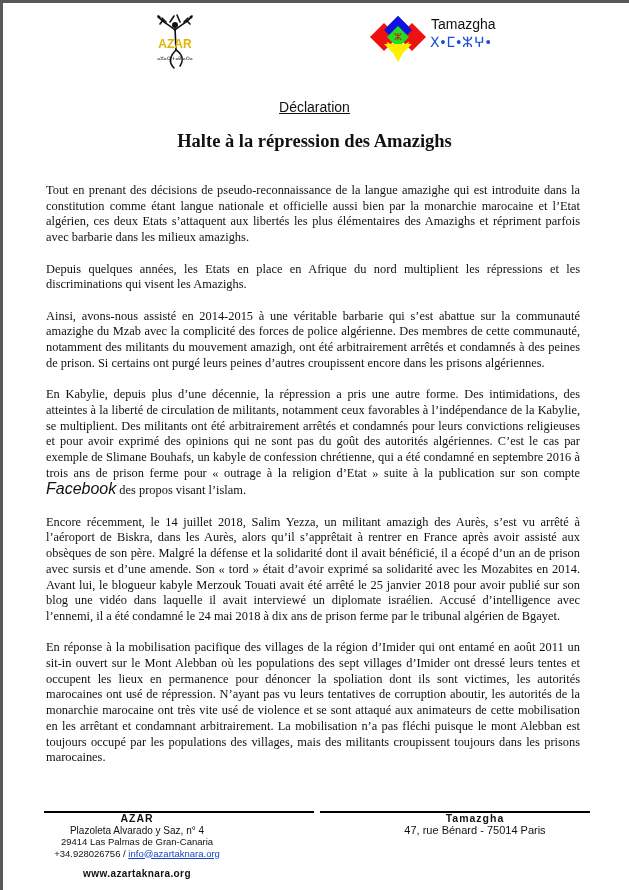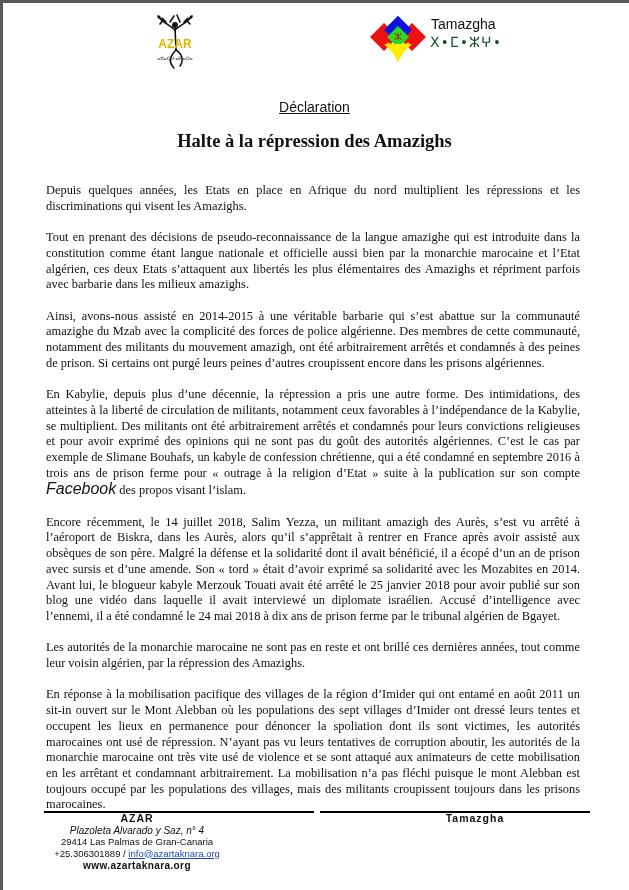--- a/index.html
+++ b/index.html
@@ -22,21 +22,21 @@
     }
     .logo-tamazgha {
       position: absolute; left: 366px; top: 16px; width: 140px; height: 46px;
     }
     .tam-name {
       position: absolute; left: 65px; top: 0px;
       font-family: "Liberation Sans", sans-serif; font-size: 14px; color: #111;
     }
     .tam-tifinagh {
       position: absolute; left: 64px; top: 18px;
-      font-family: Liberation Mono, monospace; font-size: 14px; color: #14532d;
+      font-family: Liberation Sans, sans-serif; font-size: 14px; color: #1d4ed8;
       letter-spacing: 1px;
     }
     .doc-label {
       position: absolute; left: 0; width: 629px; top: 99px; text-align: center;
       font-family: "Liberation Sans", sans-serif; font-size: 14px;
       text-decoration: underline;
     }
     .doc-title {
       position: absolute; left: 0; width: 629px; top: 131px; text-align: center;
       font-family: "Liberation Serif", serif; font-size: 18.5px; font-weight: bold;
@@ -56,23 +56,23 @@
     .footer-rule.left { left: 44px; width: 270px; }
     .footer-rule.right { left: 320px; width: 270px; }
     .footer-col {
       position: absolute; top: 813px; text-align: center;
       font-family: "Liberation Sans", sans-serif; font-size: 9.5px; line-height: 11.5px;
       color: #111;
     }
     .footer-col.left { left: 44px; width: 186px; }
     .footer-col.right { left: 370px; width: 210px; }
     .footer-col .org { font-weight: bold; font-size: 10.5px; letter-spacing: 1px; }
-    .footer-col .addr { font-style: italic; font-size: 10px; }
+    .footer-col .addr { font-size: 10px; }
     .footer-col .right-addr { font-size: 11px; }
-    .footer-col .web { font-weight: bold; font-size: 10px; letter-spacing: 0.4px; margin-top: 1px; }
+    .footer-col .web { font-weight: bold; font-size: 10px; letter-spacing: 0.4px; margin-top: 9px; }
     .footer-col a { color: #1a44c8; text-decoration: underline; margin-top: 16px; }
   </style>
 </head>
 <body>
 
 <div class="frame"></div>
 
 <div class="logo-azar">
   <svg width="50" height="62" viewBox="0 0 50 62">
     <g stroke="#111" stroke-width="1.6" fill="none" stroke-linecap="round">
@@ -106,35 +106,35 @@
     <text x="32" y="24" text-anchor="middle" font-family="DejaVu Sans, sans-serif" font-size="10" fill="#dd1111">ⵣ</text>
   </svg>
   <span class="tam-name">Tamazgha</span>
   <span class="tam-tifinagh">ⵝ•ⵎ•ⵣⵖ•</span>
 </div>
 
 <div class="doc-label">Déclaration</div>
 <div class="doc-title">Halte à la répression des Amazighs</div>
 
 <div class="body-text">
+  <p>Tout en prenant des décisions de pseudo-reconnaissance de la langue amazighe qui est introduite dans la constitution comme étant langue nationale et officielle aussi bien par la monarchie marocaine et l’Etat algérien, ces deux Etats s’attaquent aux libertés les plus élémentaires des Amazighs et répriment parfois avec barbarie dans les milieux amazighs.</p>
   <p>Depuis quelques années, les Etats en place en Afrique du nord multiplient les répressions et les discriminations qui visent les Amazighs.</p>
-  <p>Tout en prenant des décisions de pseudo-reconnaissance de la langue amazighe qui est introduite dans la constitution comme étant langue nationale et officielle aussi bien par la monarchie marocaine et l’Etat algérien, ces deux Etats s’attaquent aux libertés les plus élémentaires des Amazighs et répriment parfois avec barbarie dans les milieux amazighs.</p>
   <p>Ainsi, avons-nous assisté en 2014-2015 à une véritable barbarie qui s’est abattue sur la communauté amazighe du Mzab avec la complicité des forces de police algérienne. Des membres de cette communauté, notamment des militants du mouvement amazigh, ont été arbitrairement arrêtés et condamnés à des peines de prison. Si certains ont purgé leurs peines d’autres croupissent encore dans les prisons algériennes.</p>
   <p><span>En Kabylie, depuis plus d’une décennie, la répression a pris une autre forme. Des intimidations, des atteintes à la liberté de circulation de militants, notamment ceux favorables à l’indépendance de la Kabylie, se multiplient. Des militants ont été arbitrairement arrêtés et condamnés pour leurs convictions religieuses et pour avoir exprimé des opinions  qui ne sont pas du goût des autorités algériennes. C’est le cas par exemple de Slimane Bouhafs, un kabyle de confession chrétienne, qui a été condamné en septembre 2016 à trois ans de prison ferme pour « outrage à la religion d’Etat »  suite à la publication sur son compte</span> <span class="italic">Facebook</span><span> des propos visant l’islam.</span></p>
   <p>Encore récemment, le 14 juillet 2018, Salim Yezza, un militant amazigh des Aurès, s’est vu arrêté à l’aéroport de Biskra, dans les Aurès, alors qu’il s’apprêtait à rentrer en France après avoir assisté aux obsèques de son père. Malgré la défense et la solidarité dont il avait bénéficié, il a écopé d’un an de prison avec sursis et d’une amende. Son « tord » était d’avoir exprimé sa solidarité avec les Mozabites en 2014. Avant lui, le blogueur kabyle Merzouk Touati avait été arrêté le 25 janvier 2018 pour avoir publié sur son blog une vidéo dans laquelle il avait interviewé un diplomate israélien. Accusé d’intelligence avec l’ennemi, il a été condamné le 24 mai 2018 à dix ans de prison ferme par le tribunal algérien de Bgayet.</p>
-  <p>Les autorités de la monarchie marocaine ne sont pas en reste et ont brillé ces dernières années, tout comme leur voisin algérien, par la répression des Amazighs.</p>
   <p>En réponse à la mobilisation pacifique des villages de la région d’Imider qui ont entamé en août 2011 un sit-in ouvert sur le Mont Alebban où les populations des sept villages d’Imider ont dressé leurs tentes et occupent les lieux en permanence pour dénoncer la spoliation dont ils sont victimes, les autorités marocaines ont usé de répression. N’ayant pas vu leurs tentatives de corruption aboutir, les autorités de la monarchie marocaine ont très vite usé de violence et se sont attaqué aux animateurs de cette mobilisation en les arrêtant et condamnant arbitrairement. La mobilisation n’a pas fléchi puisque le mont Alebban est toujours occupé par les populations des villages, mais des militants croupissent toujours dans les prisons marocaines.</p>
 </div>
 
 <div class="footer-rule left"></div>
 <div class="footer-rule right"></div>
 
 <div class="footer-col left">
   <div class="org">AZAR</div>
   <div class="addr">Plazoleta Alvarado y Saz, n° 4</div>
   <div>29414 Las Palmas de Gran-Canaria</div>
-  <div><span>+25.306301889 / </span><a>info@azartaknara.org</a></div>
+  <div><span>+34.928026756 / </span><a>info@azartaknara.org</a></div>
   <div class="web">www.azartaknara.org</div>
 </div>
 
 <div class="footer-col right">
   <div class="org">Tamazgha</div>
+  <div class="addr right-addr">47, rue Bénard - 75014 Paris</div>
 </div>
 
 </body></html>

